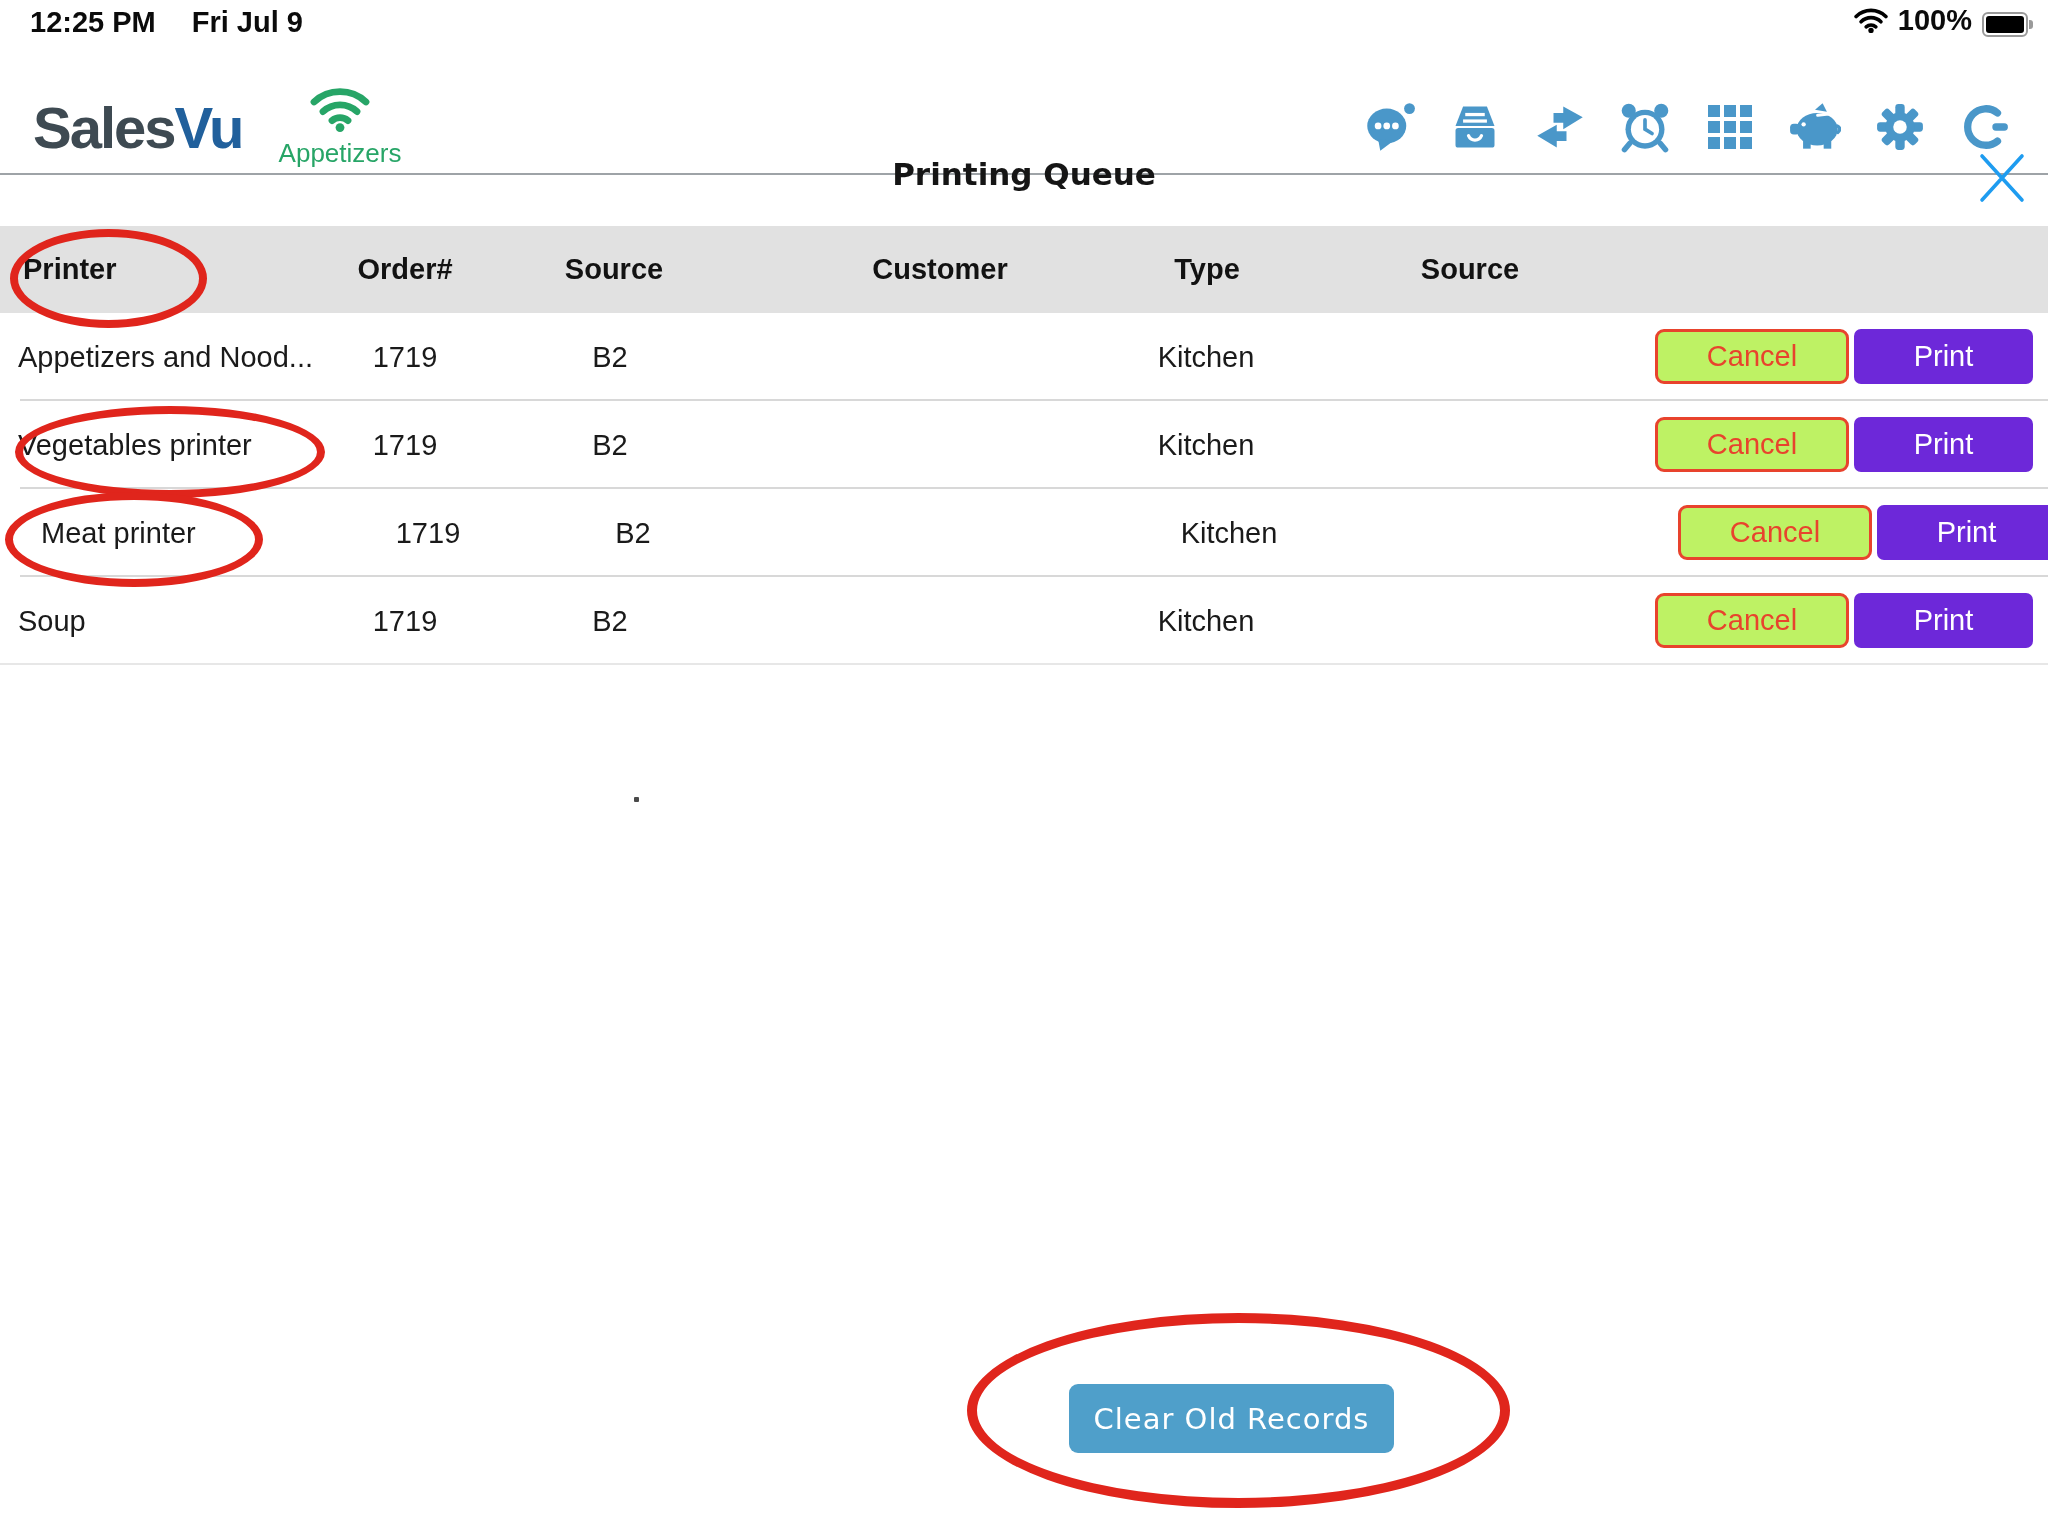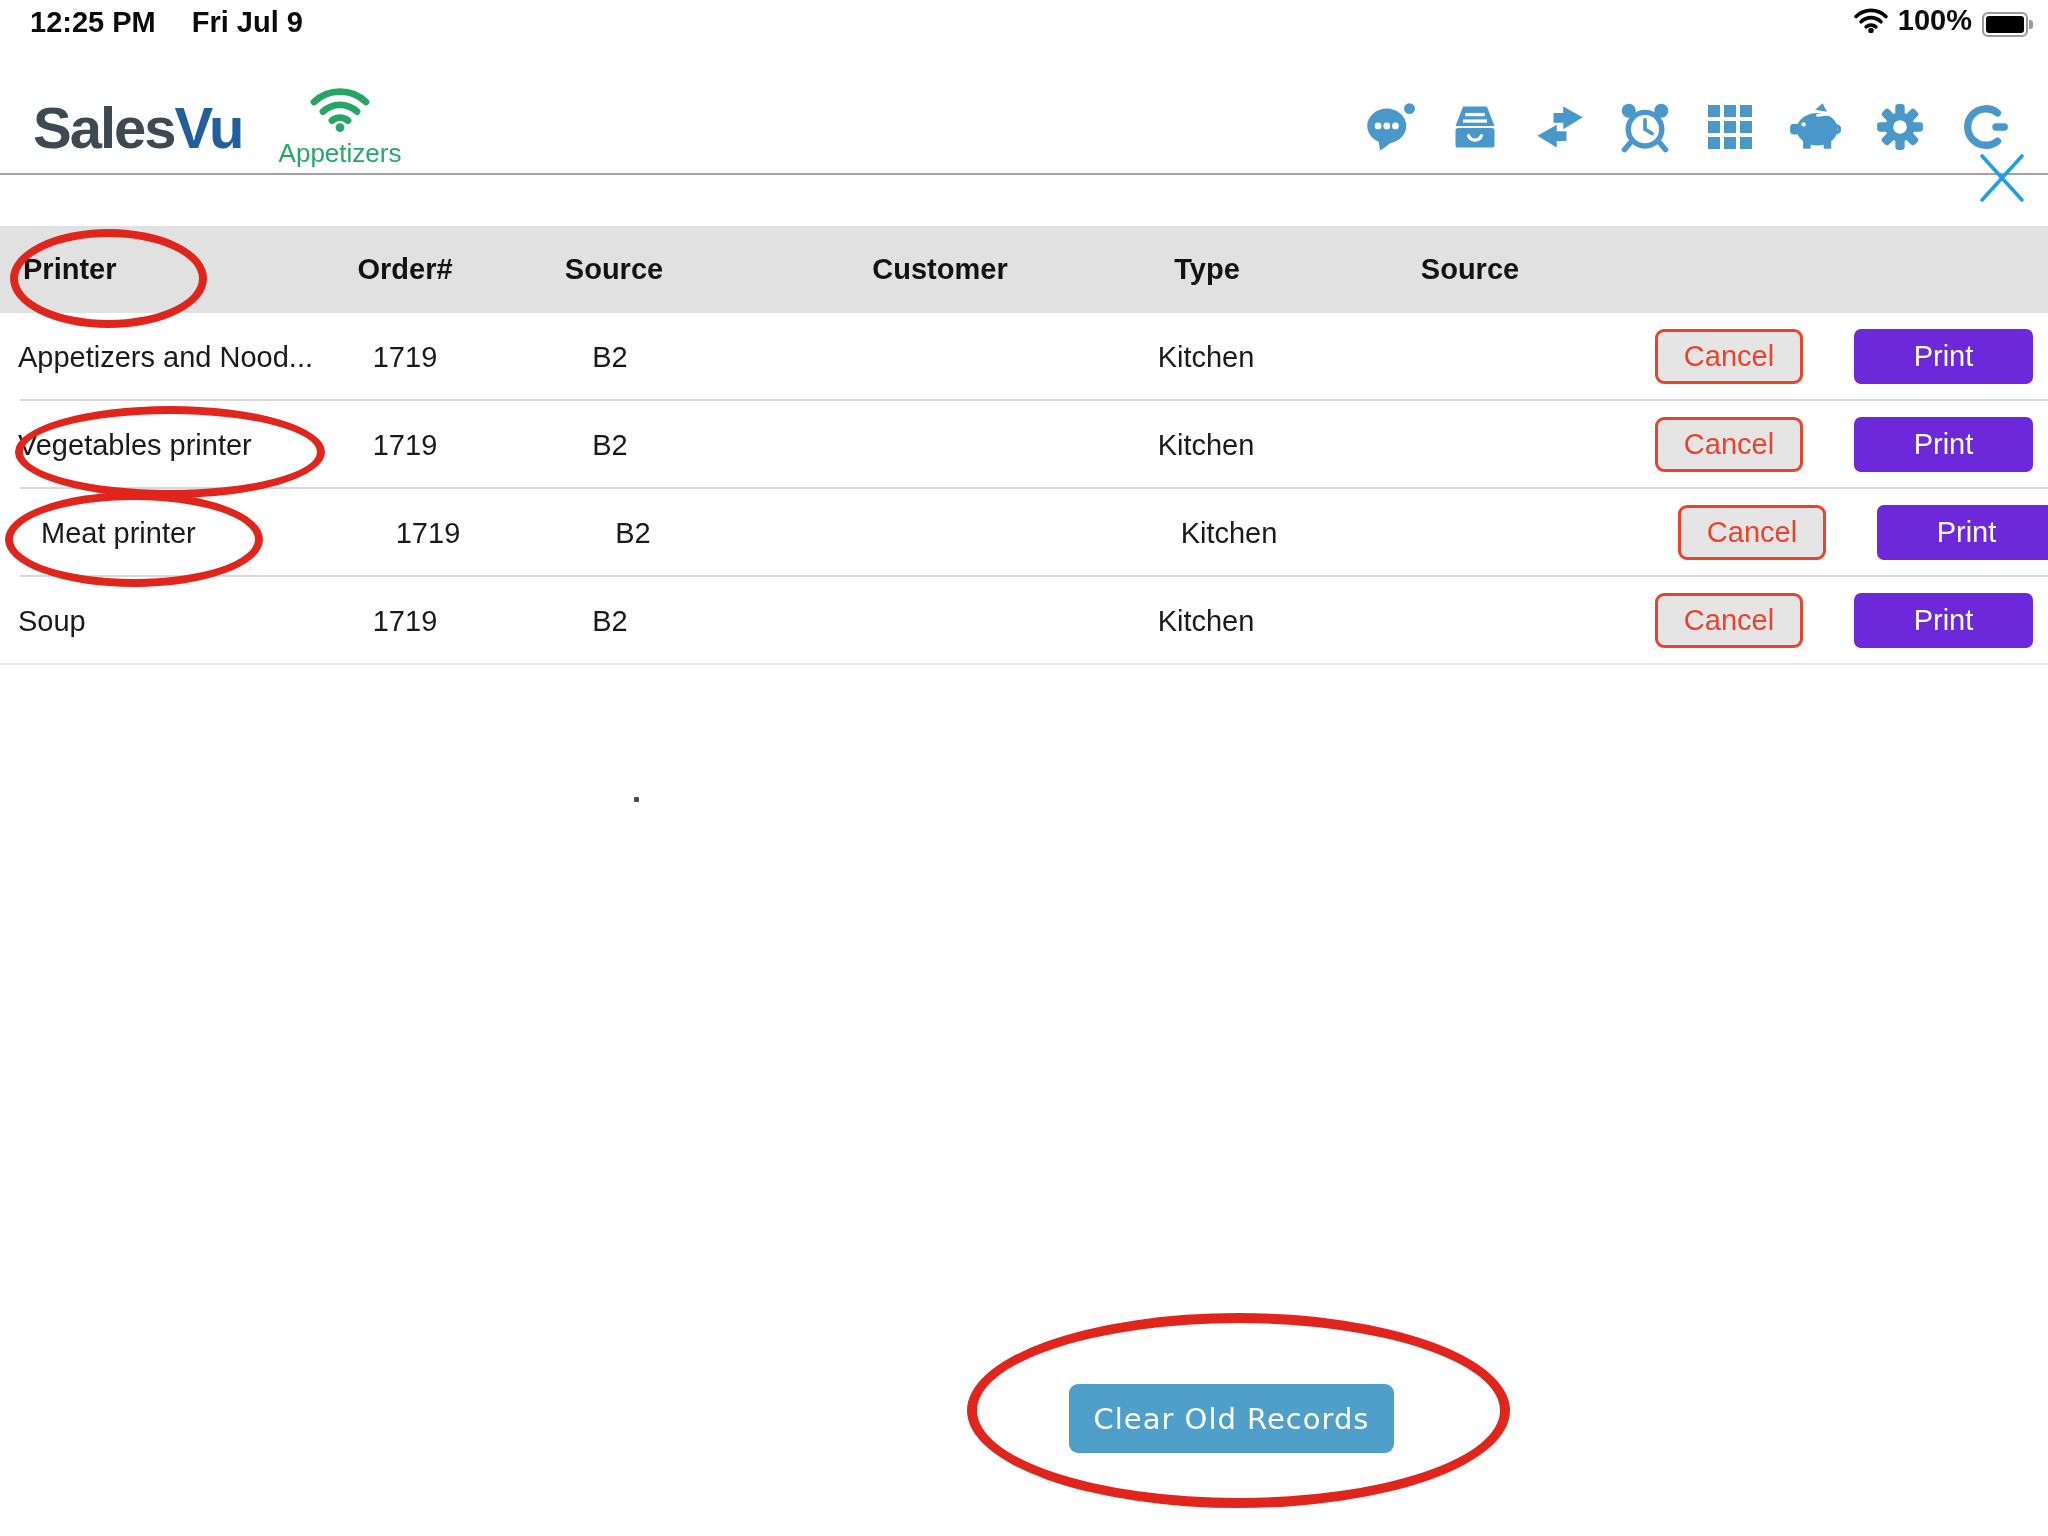--- a/index.html
+++ b/index.html
@@ -35,22 +35,22 @@
   .thead{position:absolute;left:0;top:226px;width:100%;height:87px;background:#e1e1e1;}
   .th{position:absolute;top:0;height:87px;line-height:87px;font-size:29px;font-weight:700;color:#121212;white-space:nowrap;}
   .cell{position:absolute;top:0;height:88px;line-height:88px;font-size:29px;color:#1a1a1a;white-space:nowrap;}
   .ctr{transform:translateX(-50%);text-align:right;}
   .trow{position:absolute;left:0;width:100%;height:88px;}
   .r0{top:313px;} .r1{top:401px;} .r2{top:489px;margin-left:23px;} .r3{top:577px;}
   .rowline{position:absolute;height:2px;background:#d8d8d8;left:20px;right:0;}
   .l1{top:399px;} .l2{top:487px;} .l3{top:575px;}
   .l4{top:663px;left:0;background:#e7e7e7;}
 
-  .btn-cancel{position:absolute;left:1655px;top:16px;width:148px;height:55px;box-sizing:border-box;
-              background:#e5e5e5;border:3px solid #e8432d;border-radius:9px;color:#e8432d;
+  .btn-cancel{position:absolute;left:1655px;top:16px;width:194px;height:55px;box-sizing:border-box;
+              background:#bef264;border:3px solid #e8432d;border-radius:9px;color:#e8432d;
               font-size:29px;font-family:"Liberation Sans", sans-serif;cursor:pointer;}
   .btn-print{position:absolute;left:1854px;top:16px;width:179px;height:55px;box-sizing:border-box;
              background:#6d28d9;border:none;border-radius:7px;color:#fff;
              font-size:29px;font-family:"Liberation Sans", sans-serif;cursor:pointer;}
 
   
   .btn-footer{position:absolute;top:1384px;height:69px;background:#4f9fca;border:none;border-radius:9px;
               color:#fff;font-family:"DejaVu Sans", sans-serif;font-size:29px;letter-spacing:1px;cursor:pointer;}
   .btn-print-all{left:643px;width:201px;}
   .btn-clear-old{left:1069px;width:325px;}
@@ -184,20 +184,21 @@
       <span class="ico">
         <svg width="50" height="50" viewBox="0 0 48 48">
           <path d="M36 10.5 a17.5 17.5 0 1 0 0 27" stroke="#4a97c9" stroke-width="7" fill="none" stroke-linecap="round"></path>
           <rect x="31" y="20.5" width="15" height="7" rx="3.5" fill="#4a97c9"></rect>
         </svg>
       </span>
     </div>
     <div class="nav-divider"></div>
   </div>
 
+  <div class="page-title">Printing Queue</div>
   <span class="close-btn">
     <svg width="56" height="56" viewBox="0 0 56 56">
       <path d="M8 6 L48 50 M48 6 L8 50" stroke="#1e9cf0" stroke-width="3.6" stroke-linecap="round"></path>
     </svg>
   </span>
 
   <div class="thead">
     <span class="th" style="left:23px">Printer</span>
     <span class="th ctr" style="left:405px">Order#</span>
     <span class="th ctr" style="left:614px">Source</span>

